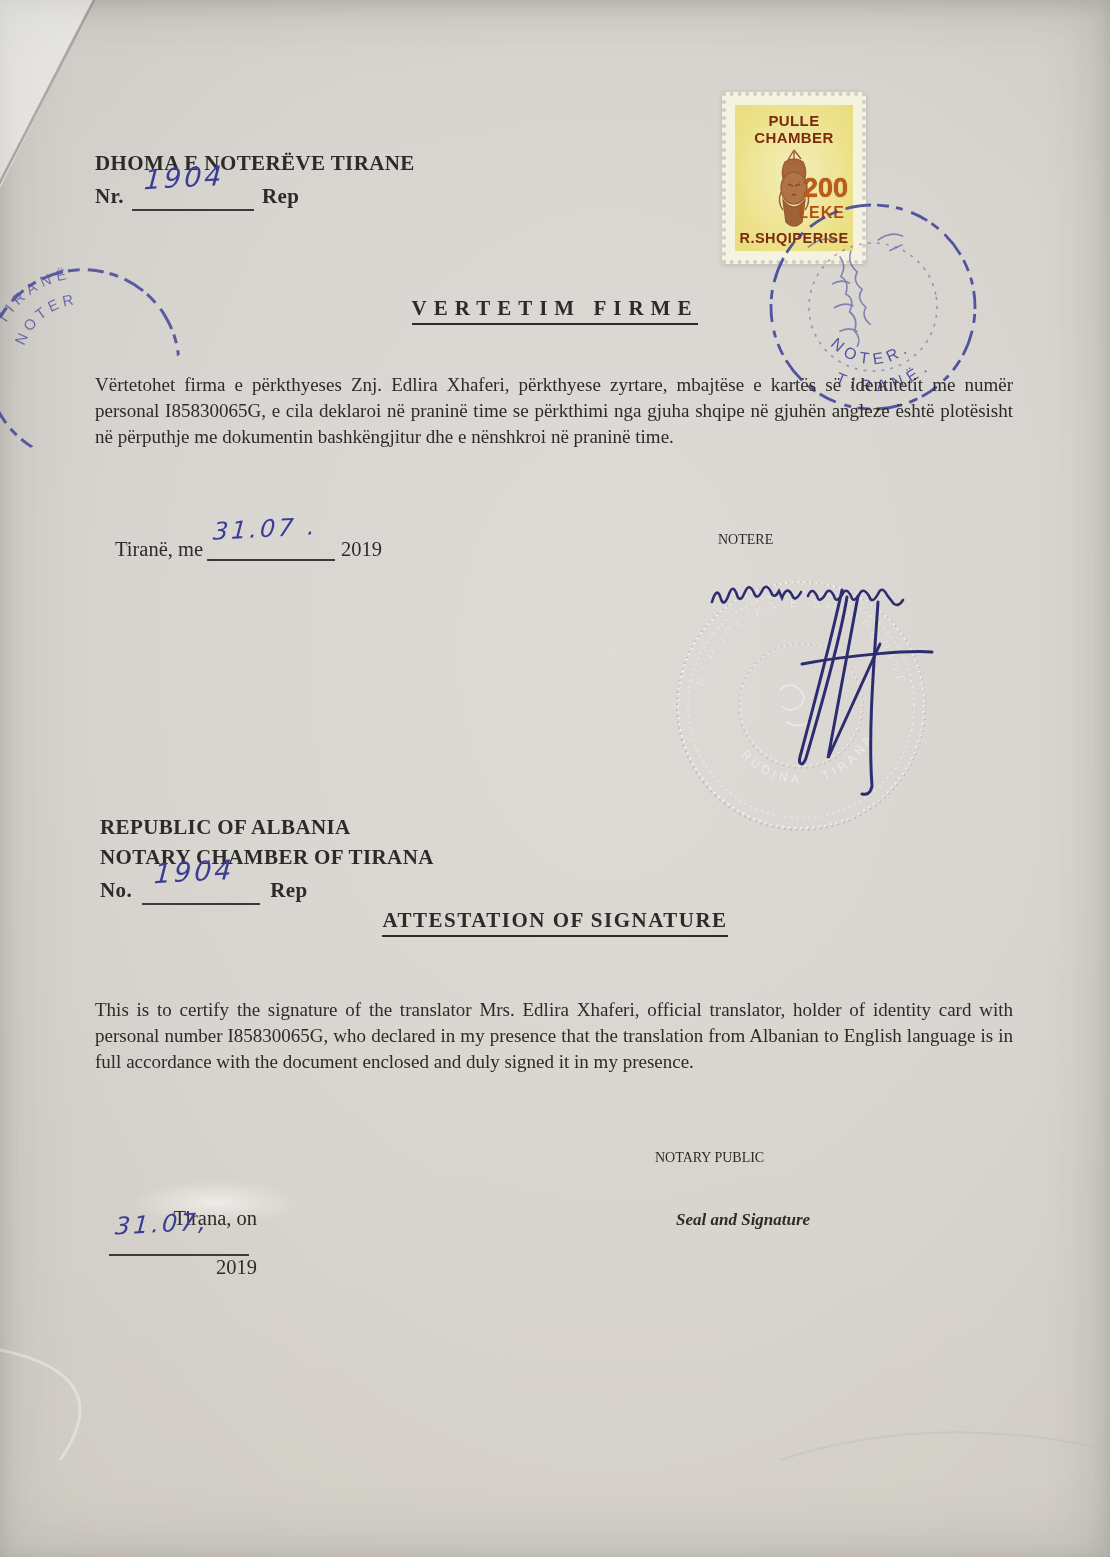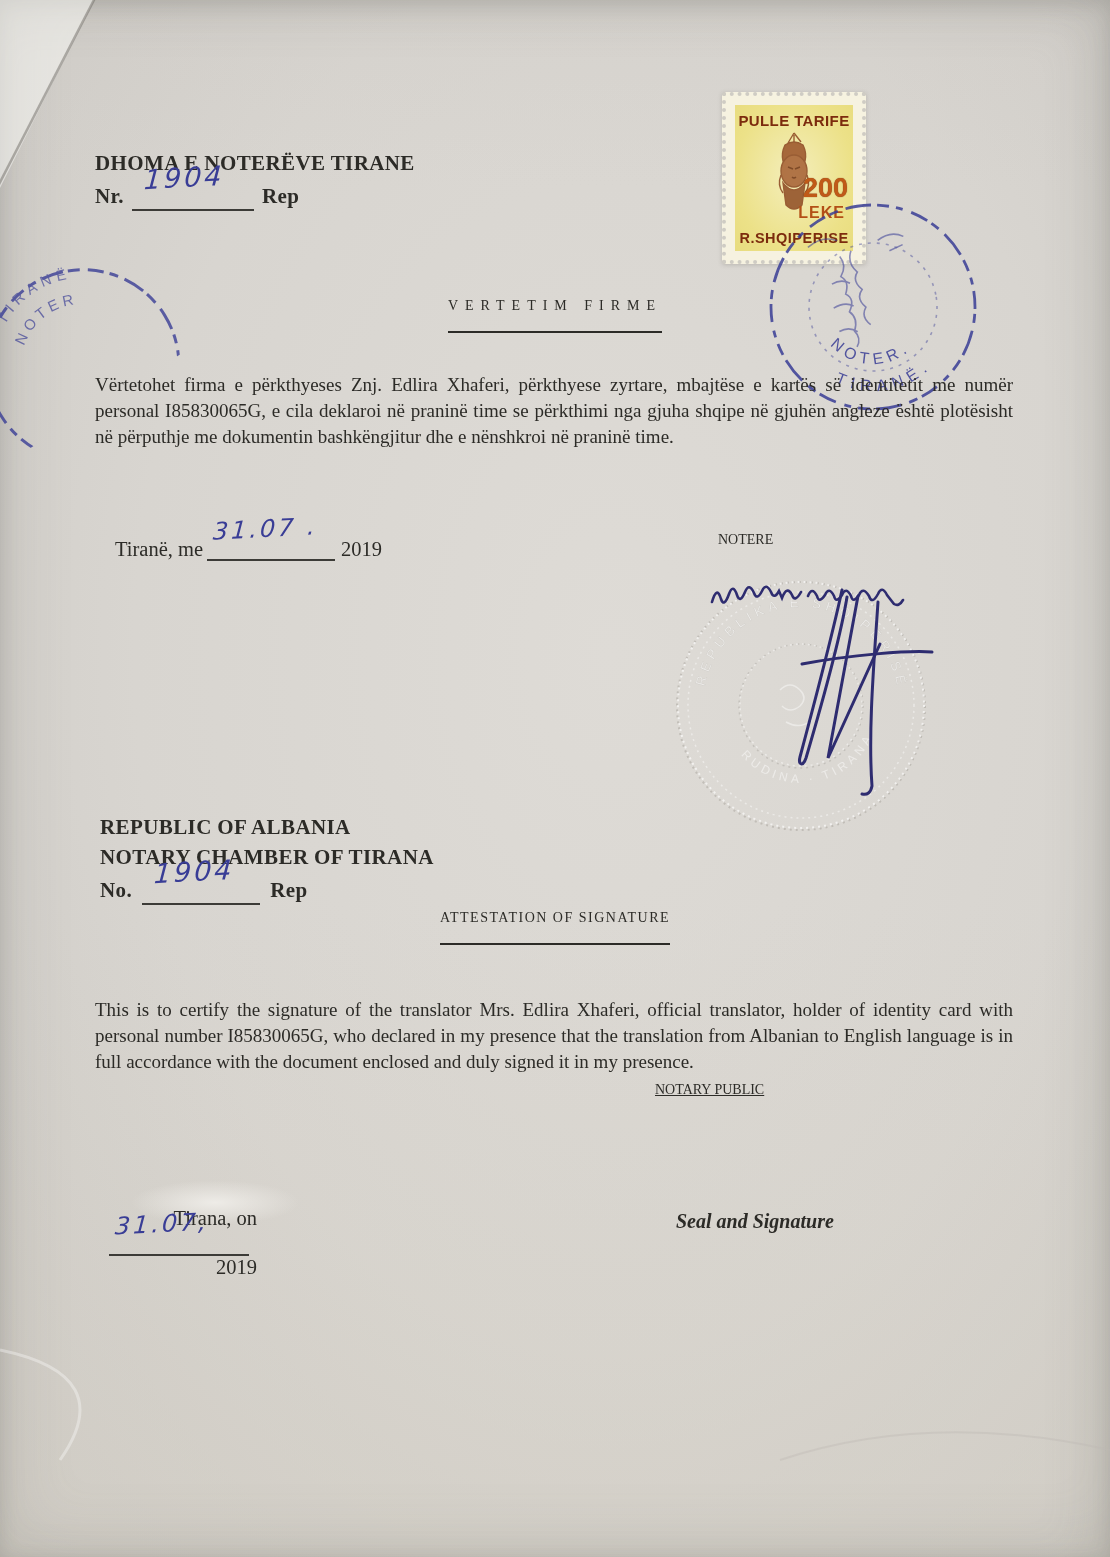--- a/index.html
+++ b/index.html
@@ -17,28 +17,28 @@
   .num-line{font-weight:bold;font-size:21px;display:flex;align-items:flex-end;}
   .u-line{display:inline-block;position:relative;border-bottom:2.5px solid #3c3b37;height:24px;}
   .hand{
     font-family:"DejaVu Sans",sans-serif;font-style:italic;font-weight:500;
     color:#393d96;letter-spacing:3px;display:inline-block;
     transform:rotate(-3deg) skewX(-7deg);
   }
   .hand-num{position:absolute;left:12px;top:-22px;font-size:27px;}
   .hand-date{position:absolute;left:6px;top:-20px;font-size:24px;}
   .title{
-    font-weight:normal;font-size:14px;letter-spacing:7px;
-    border-bottom:2.5px solid #2c2b27;padding-bottom:18px;white-space:nowrap;
+    font-weight:bold;font-size:21px;letter-spacing:7px;
+    border-bottom:2.5px solid #2c2b27;padding-bottom:3px;white-space:nowrap;
   }
   .title-en{letter-spacing:1.5px;}
   .para{width:918px;font-size:19px;line-height:26px;text-align:justify;}
   .date-line{font-size:20.5px;display:flex;align-items:flex-end;}
   .label{font-size:14px;}
-  .seal-sig{font-size:20px;font-style:italic;font-weight:600;}
+  .seal-sig{font-size:17px;font-style:italic;font-weight:600;}
   
   .stamp{
     background:#f6f2e0;padding:9px;border:4px dotted #cfccc4;border-radius:3px;
     box-shadow:0 1px 4px rgba(90,86,80,.25);
   }
   .stamp-inner{
     width:118px;height:146px;position:relative;text-align:center;
     background:radial-gradient(ellipse at 50% 48%, #f4eebb 0%, #ece188 70%, #e8dc7e 100%);
     font-family:"Liberation Sans","DejaVu Sans",sans-serif;
   }
@@ -79,21 +79,21 @@
     <text font-size="15" letter-spacing="4" fill="#3a3e96" opacity=".85">
       <textPath href="#lsArc1" startOffset="28%">NOTER</textPath>
     </text>
     <text font-size="15" letter-spacing="5" fill="#3a3e96" opacity=".8">
       <textPath href="#lsArc2" startOffset="33%">TIRANË</textPath>
     </text>
   </svg>
 
   <div class="abs stamp" style="left:722px;top:92px;">
     <div class="stamp-inner">
-      <div class="stamp-title">PULLE TARIFE</div>
+      <div class="stamp-title">PULLE CHAMBER</div>
       
       <svg width="70" height="92" style="margin-top:2px;">
         <g stroke="#8a4520" fill="#a55f33" stroke-width="1.4" opacity=".85">
           <path d="M35 2 l-6 10 M35 2 l7 9 M35 4 l0 10" fill="none"></path>
           <path d="M26 14 q9 -6 18 0 q4 8 2 16 l-22 0 q-2 -8 2 -16z" fill="#9a5228"></path>
           <ellipse cx="35" cy="40" rx="13" ry="16"></ellipse>
           <path d="M24 52 q11 14 22 0 l-3 22 q-8 8 -16 0 z" fill="#8f4c24"></path>
           <path d="M22 44 q-4 10 2 18 M48 44 q4 10 -2 18" fill="none"></path>
           <path d="M29 36 l5 2 M41 36 l-5 2 M33 46 q2 2 4 0" fill="none" stroke="#6b2f10"></path>
         </g>
@@ -196,21 +196,21 @@
   <div class="abs" style="left:130px;top:1180px;width:170px;height:45px;border-radius:50%;background:radial-gradient(ellipse,rgba(242,240,236,.85) 0%,rgba(242,240,236,0) 70%);"></div>
 
   <div class="abs date-line" style="left:105px;top:1207px;flex-direction:column;">
     <span>Tirana, on</span>
     <span class="u-line" style="width:140px;margin:0 8px 0 4px;">
       <span class="hand hand-date">31.07,</span>
     </span>
     <span>2019</span>
   </div>
 
-  <div class="abs label" style="left:655px;top:1082px;text-decoration:underline;">NOTARY PUBLIC</div>
+  <div class="abs label" style="left:655px;top:1150px;">NOTARY PUBLIC</div>
 
   <div class="abs seal-sig" style="left:676px;top:1210px;">Seal and Signature</div>
 
   <svg class="abs" style="left:0;top:1280px;" width="1110" height="277">
     <path d="M0 70 Q 120 95 60 180" stroke="rgba(255,255,255,.35)" stroke-width="3" fill="none"></path>
     <path d="M780 180 Q 930 130 1110 170" stroke="rgba(190,186,180,.4)" stroke-width="2" fill="none"></path>
   </svg>
 
 </div>
 

